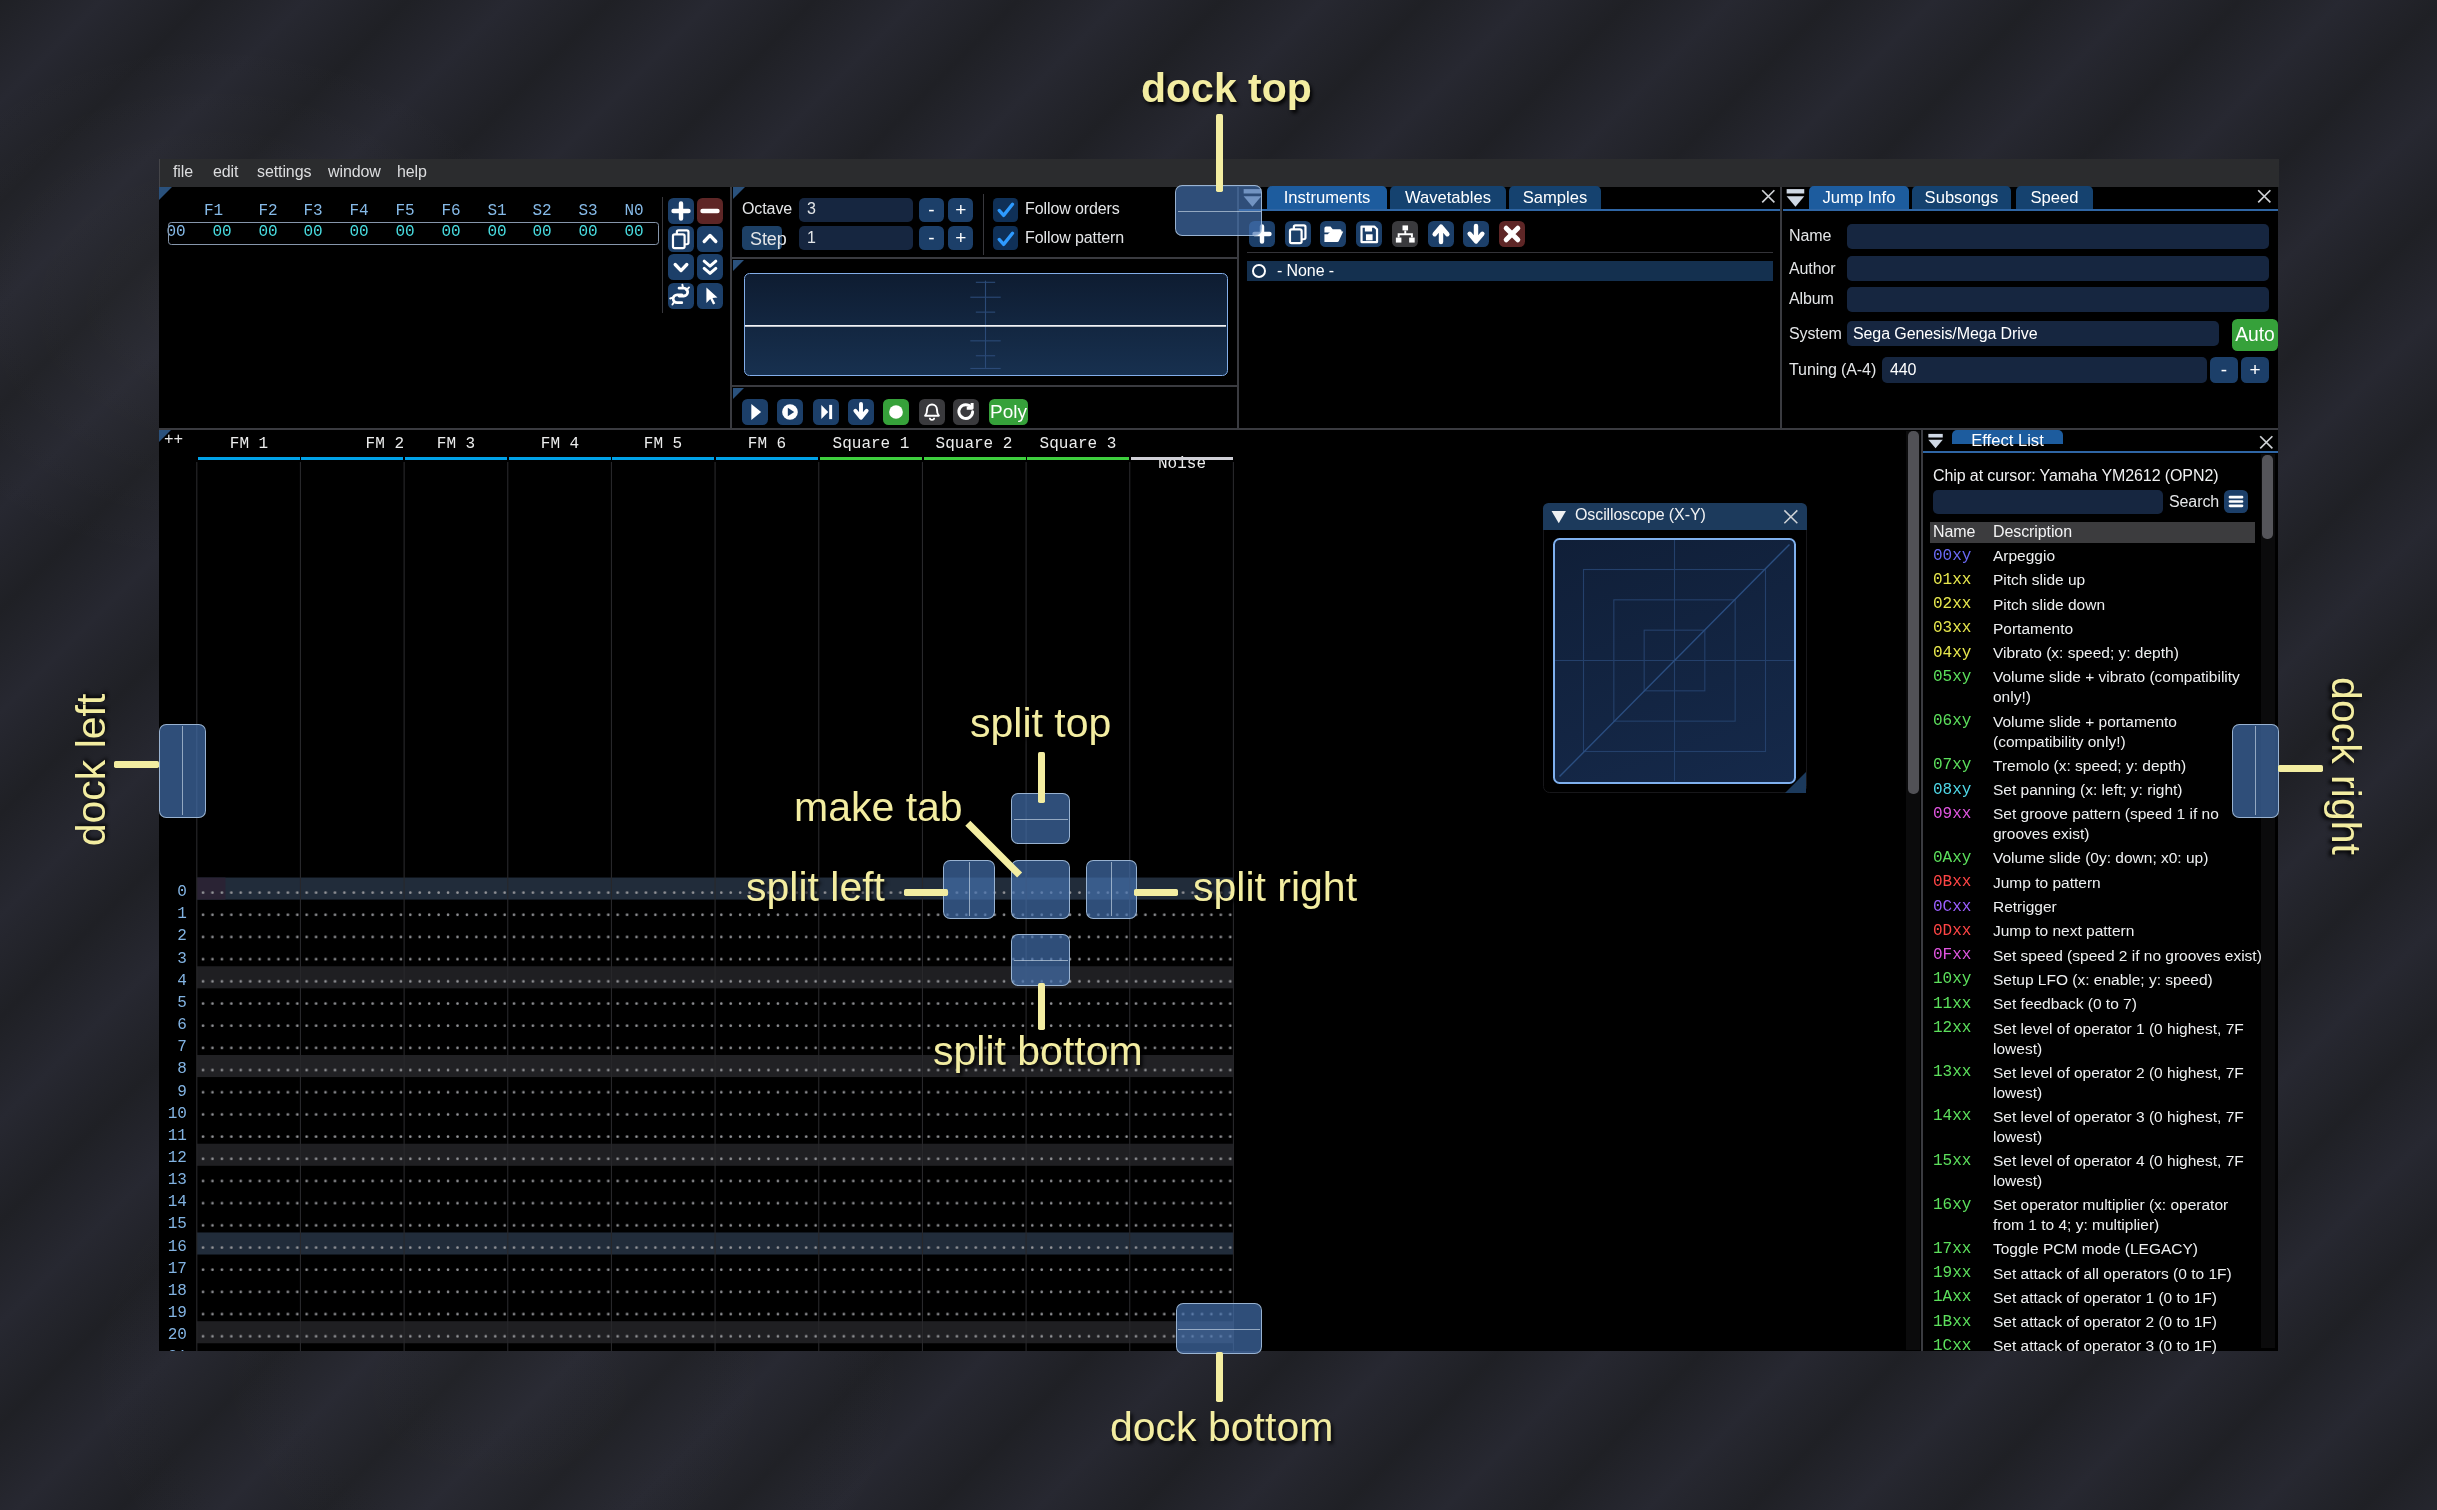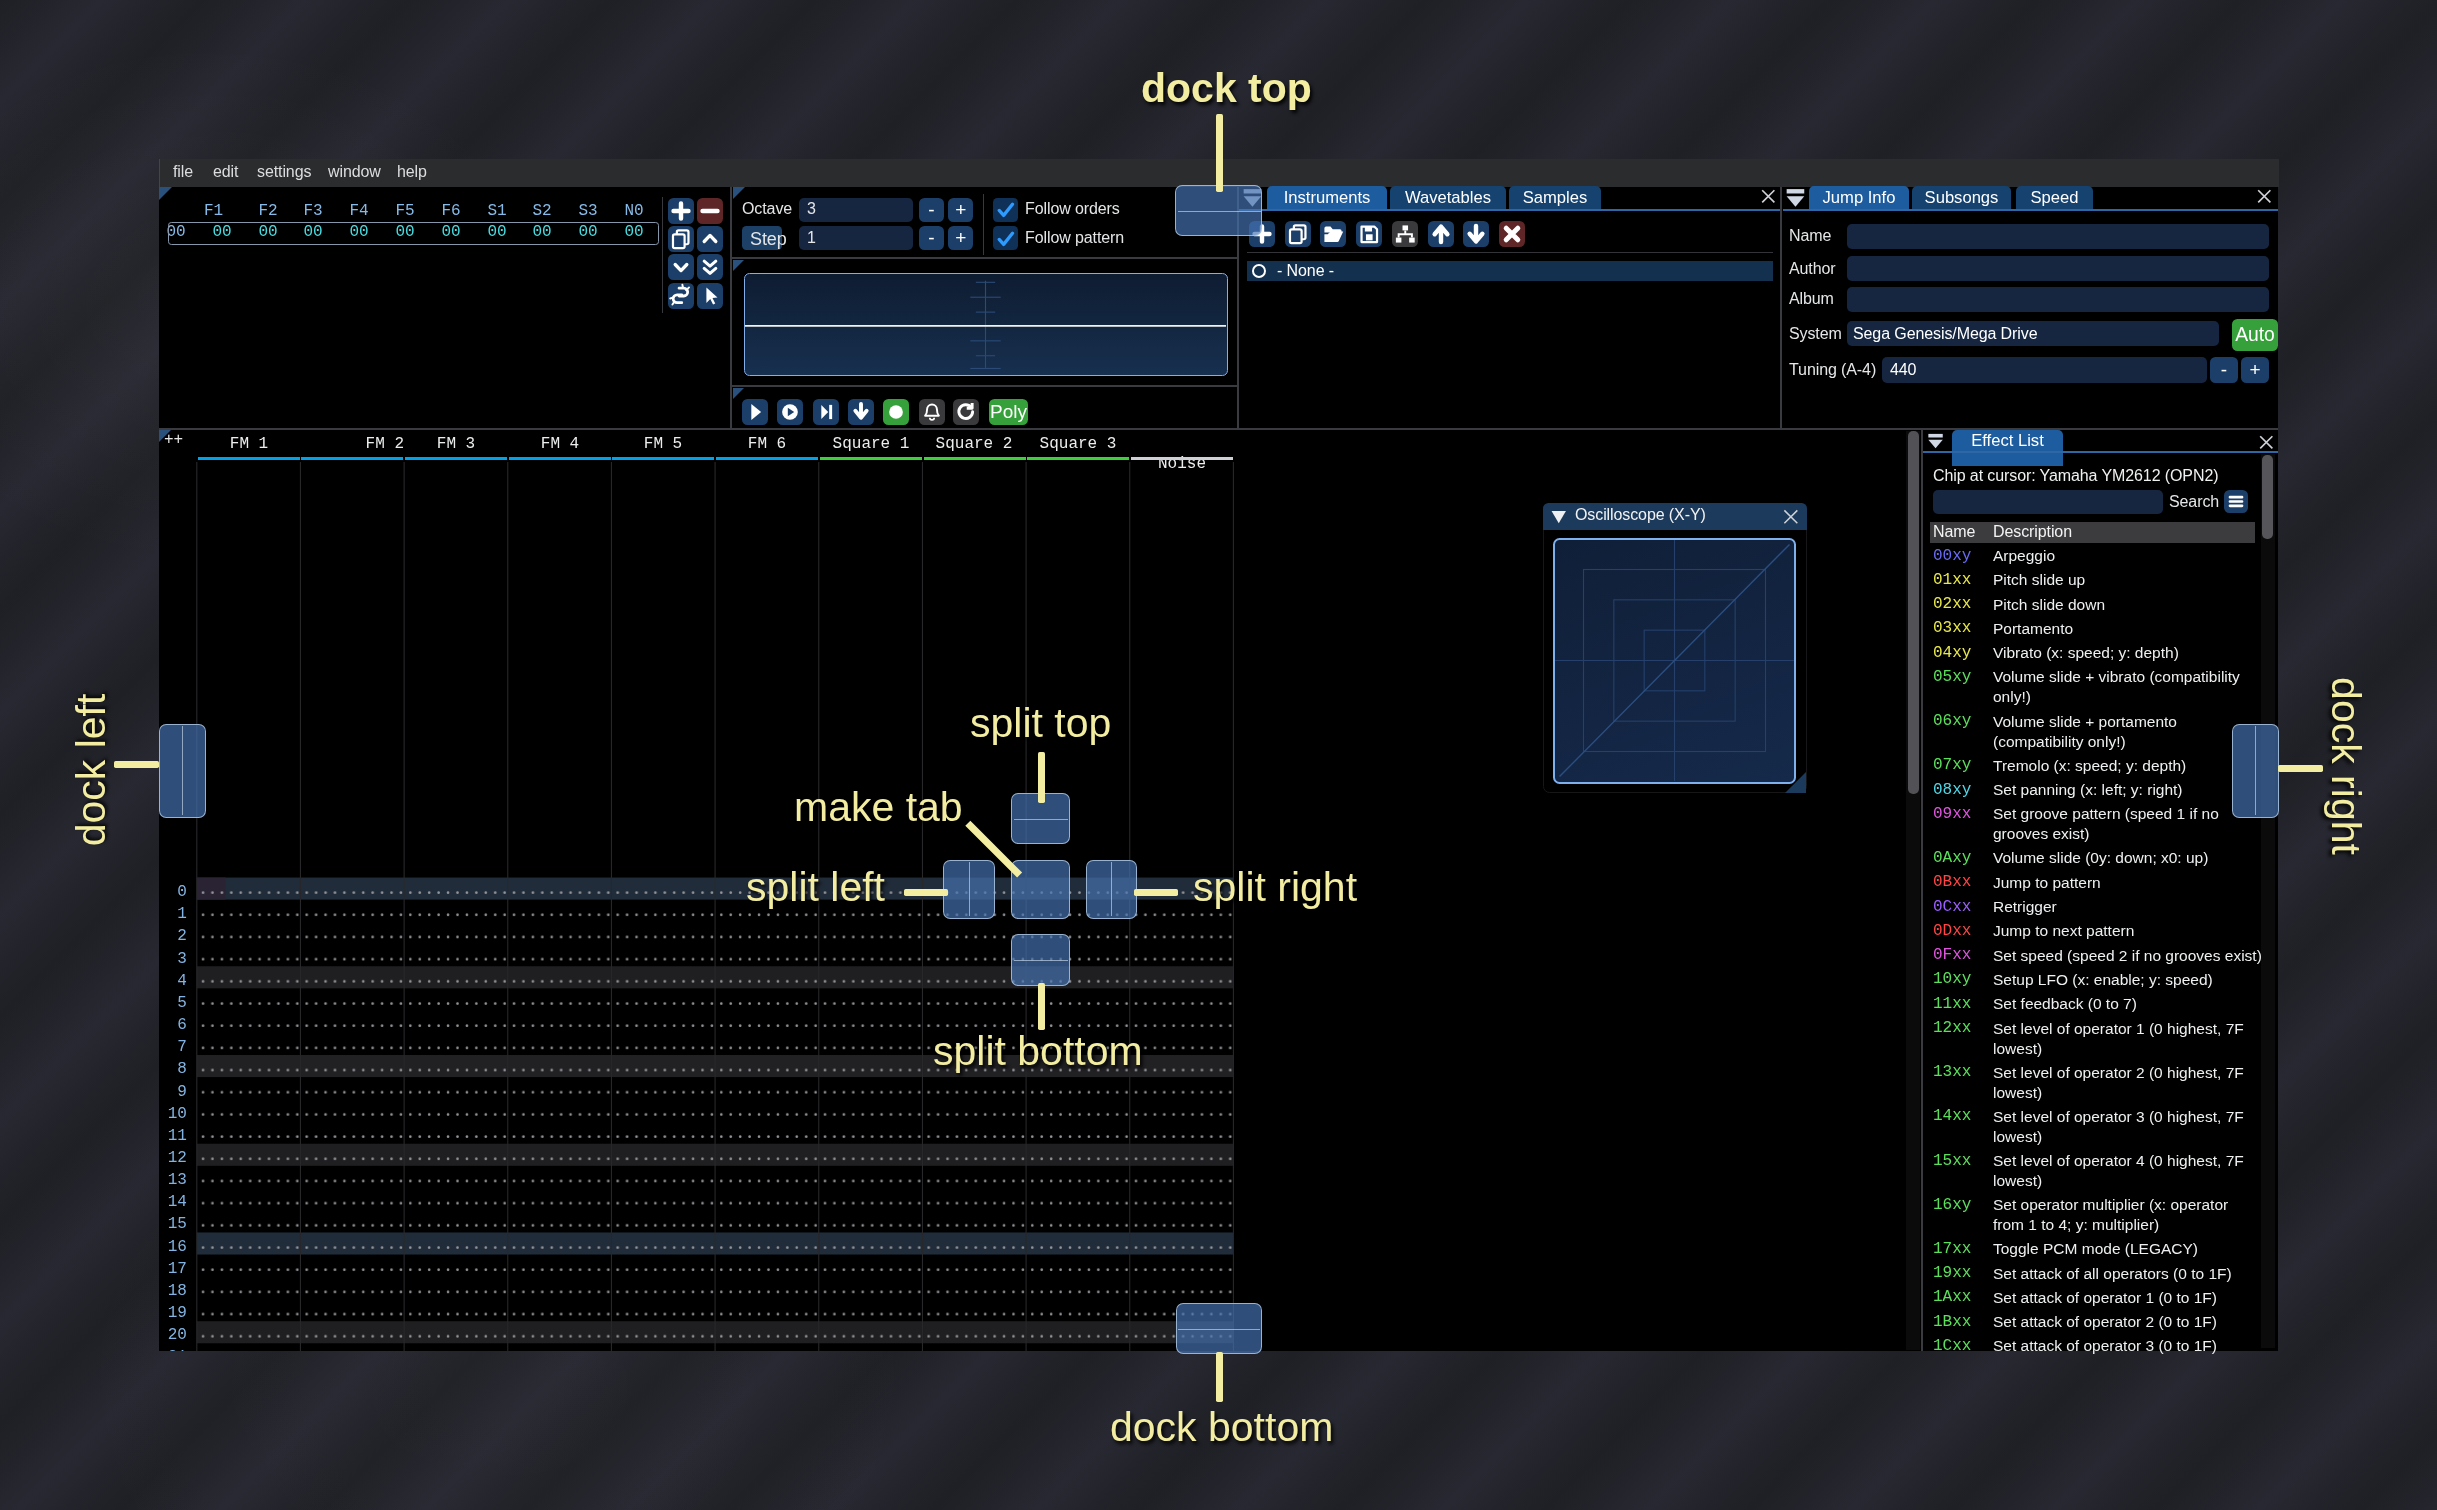--- a/index.html
+++ b/index.html
@@ -344,21 +344,21 @@
     <text x="50" y="1630" text-anchor="end" fill="#82b3e2" font-family="Liberation Mono,monospace" font-size="29">21</text>
   </svg>
 <div class="abs" style="left:1906px;top:431px;width:14px;height:919px;background:#0b0b0c;"></div>
 <div class="abs" style="left:1908px;top:431px;width:10.5px;height:363px;background:#515156;border-radius:5px;"></div>
 
 <div class="panel" style="left:1923px;top:430px;width:355px;height:921px;"></div>
 <svg class="abs" style="left:1927px;top:433px;" width="18" height="18" viewBox="0 0 40 40">
     <rect x="3" y="2" width="32" height="8" fill="#cfd8e4"></rect>
     <path d="M3 15 L35 15 L19 34 Z" fill="#cfd8e4"></path>
   </svg>
-<div class="tab on" style="left:1952px;top:430px;width:111px;height:36px;line-height:22px;">Effect List</div>
+<div class="tab on" style="left:1952px;top:430px;width:111px;height:14px;line-height:22px;">Effect List</div>
 <div class="abs" style="left:1923px;top:451px;width:355px;height:1.7px;background:#2f66a5;"></div>
 <svg class="abs" style="left:2258px;top:434px;" width="16.6" height="16.6" viewBox="0 0 30 30">
     <path d="M4 4 L26 26 M26 4 L4 26" stroke="#cfd2d6" stroke-width="3"></path>
   </svg>
 <div class="t lbl" style="left:1933px;top:467px;color:#f0f1f2;">Chip at cursor: Yamaha YM2612 (OPN2)</div>
 <div class="inp" style="left:1933px;top:490px;width:230px;height:24px;"></div>
 <div class="t lbl" style="left:2169px;top:493px;">Search</div>
 <div class="btn" style="left:2224px;top:490px;width:24px;height:23px;"></div>
 <svg class="abs" style="left:2224px;top:490px;" width="24" height="23" viewBox="0 0 44 42">
     <path d="M11 13 H33 M11 21 H33 M11 29 H33" stroke="#fff" stroke-width="5" stroke-linecap="round"></path>

